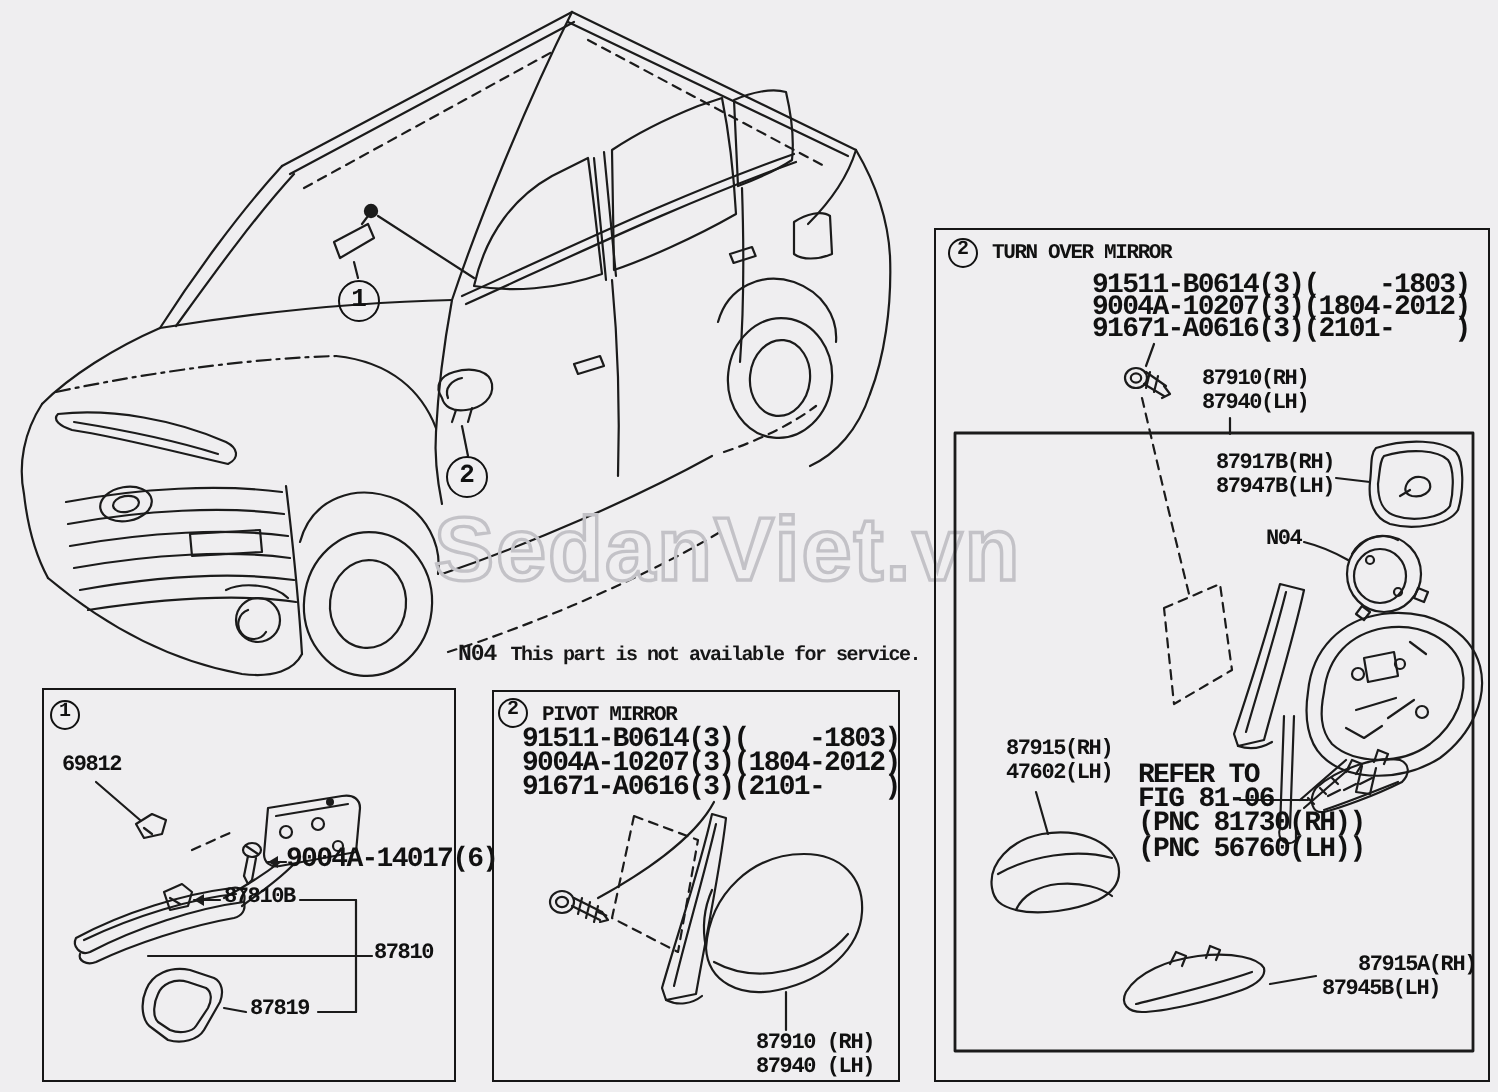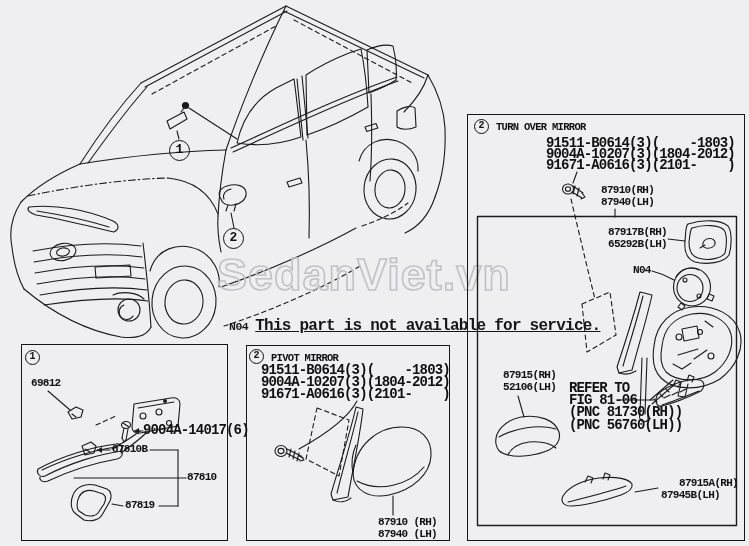--- a/index.html
+++ b/index.html
@@ -26,21 +26,21 @@
   .nums { font-size:14px; letter-spacing:-0.85px; line-height:11px;text-align:center; }
   .title { font-size:10.5px; letter-spacing:-0.7px; }
   .callout {
     position:absolute; border:1.4px solid #111; border-radius:50%;
     text-align:center; font-weight:bold; color:#111;
   }
   .callout.sm { width:15px; height:15px; font-size:10px; line-height:12.5px; letter-spacing:0; }
   .callout.lg { width:21px; height:21px; font-size:13px; line-height:18.5px; letter-spacing:0; }
   #note { position:absolute; left:229px; top:317px; font-weight:bold; white-space:pre; }
   #note .code { font-size:11.5px; letter-spacing:-0.5px; }
-  #note .txt { font-size:16px; letter-spacing:-0.75px; margin-left:7px;text-decoration:underline; }
+  #note .txt { font-size:10px; letter-spacing:-0.75px; margin-left:7px; }
 </style>
 </head>
 <body>
 
 <div id="stage">
 
   <svg class="art" style="left:0;top:0" width="470" height="350" viewBox="0 0 470 350">
     <g>
       <path d="M141,83 L286,6"></path>
         <path d="M145,87 L287,11"></path>
@@ -310,24 +310,24 @@
       </g>
     </svg>
     <div class="callout sm" style="left:6px;top:4px">2</div>
     <div class="lbl title" style="left:28px;top:7px">TURN OVER MIRROR</div>
     <div class="lbl nums" style="left:78px;top:23px">91511-B0614(3)(    -1803)</div>
     <div class="lbl nums" style="left:78px;top:34px">9004A-10207(3)(1804-2012)</div>
     <div class="lbl nums" style="left:78px;top:45px">91671-A0616(3)(2101-    )</div>
     <div class="lbl" style="left:133px;top:70px">87910(RH)</div>
     <div class="lbl" style="left:133px;top:82px">87940(LH)</div>
     <div class="lbl" style="left:140px;top:112px">87917B(RH)</div>
-    <div class="lbl" style="left:140px;top:124px">65292B(LH)</div>
+    <div class="lbl" style="left:140px;top:124px">87947B(LH)</div>
     <div class="lbl" style="left:165px;top:150px">N04</div>
     <div class="lbl" style="left:35px;top:255px">87915(RH)</div>
-    <div class="lbl" style="left:35px;top:267px">52106(LH)</div>
+    <div class="lbl" style="left:35px;top:267px">47602(LH)</div>
     <div class="lbl nums" style="left:101px;top:268px">REFER TO</div>
     <div class="lbl nums" style="left:101px;top:280px">FIG 81-06</div>
     <div class="lbl nums" style="left:101px;top:292px">(PNC 81730(RH))</div>
     <div class="lbl nums" style="left:101px;top:305px">(PNC 56760(LH))</div>
     <div class="lbl" style="left:211px;top:363px">87915A(RH)</div>
     <div class="lbl" style="left:193px;top:375px">87945B(LH)</div>
   </div>
 
 </div>
 

